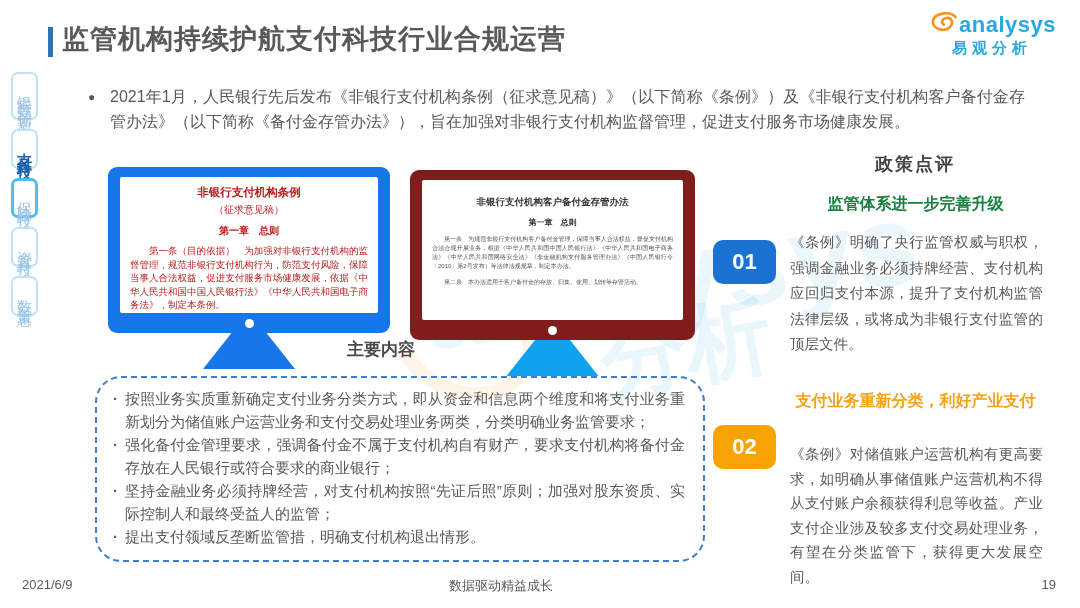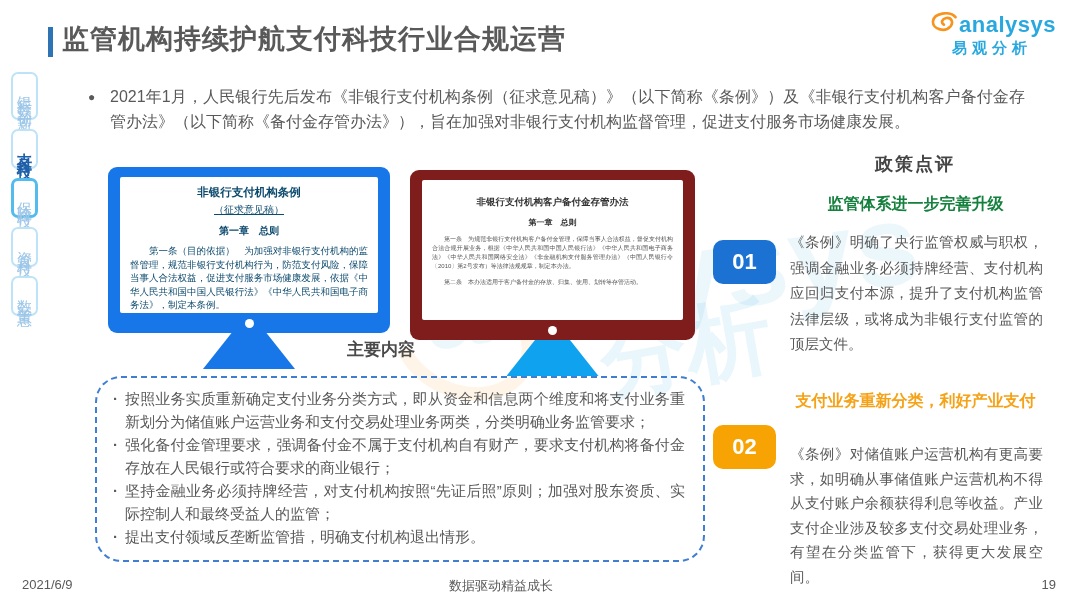--- a/index.html
+++ b/index.html
@@ -42,23 +42,23 @@
   .mon-left .bezel{background:#1877E8;height:166px;}
   .mon-right .bezel{background:#7f1d1d;height:170px;}
   .screen{background:#fff;border-radius:2px;width:100%;height:100%;box-sizing:border-box;
           overflow:hidden;padding:6px 10px;}
   .cam-dot{position:absolute;left:50%;bottom:5px;width:9px;height:9px;margin-left:-4.5px;
            border-radius:50%;background:#fff;}
   .stand{height:36px;margin:0 auto;clip-path:polygon(31% 0,69% 0,100% 100%,0 100%);}
   .mon-left .stand{width:92px;background:#1877E8;}
   .mon-right .stand{width:92px;background:#0FA2EF;}
 
-  .doc1{color:#0c4a6e;}
+  .doc1{color:#b91c1c;}
   .doc1 .d-title{font-size:11.5px;font-weight:bold;text-align:center;margin-top:2px;}
-  .doc1 .d-sub{font-size:10px;text-align:center;margin-top:3px;text-decoration:underline;}
+  .doc1 .d-sub{font-size:10px;text-align:center;margin-top:3px;}
   .doc1 .d-chap{font-size:10px;text-align:center;margin-top:7px;font-weight:bold;}
   .doc1 .d-body{font-size:9.5px;line-height:13.5px;text-align:justify;text-indent:2em;margin-top:6px;}
 
   .doc2{color:#444;}
   .doc2 .d-title{font-size:9.5px;font-weight:bold;text-align:center;margin-top:10px;color:#333;}
   .doc2 .d-chap{font-size:8px;text-align:center;margin-top:8px;font-weight:bold;color:#333;}
   .doc2 .d-body{font-size:6px;line-height:9px;text-align:justify;text-indent:2em;margin-top:7px;color:#555;}
 
   .main-label{position:absolute;left:336px;top:338px;width:90px;text-align:center;
               font-size:17px;font-weight:bold;color:#4a4a4a;}

